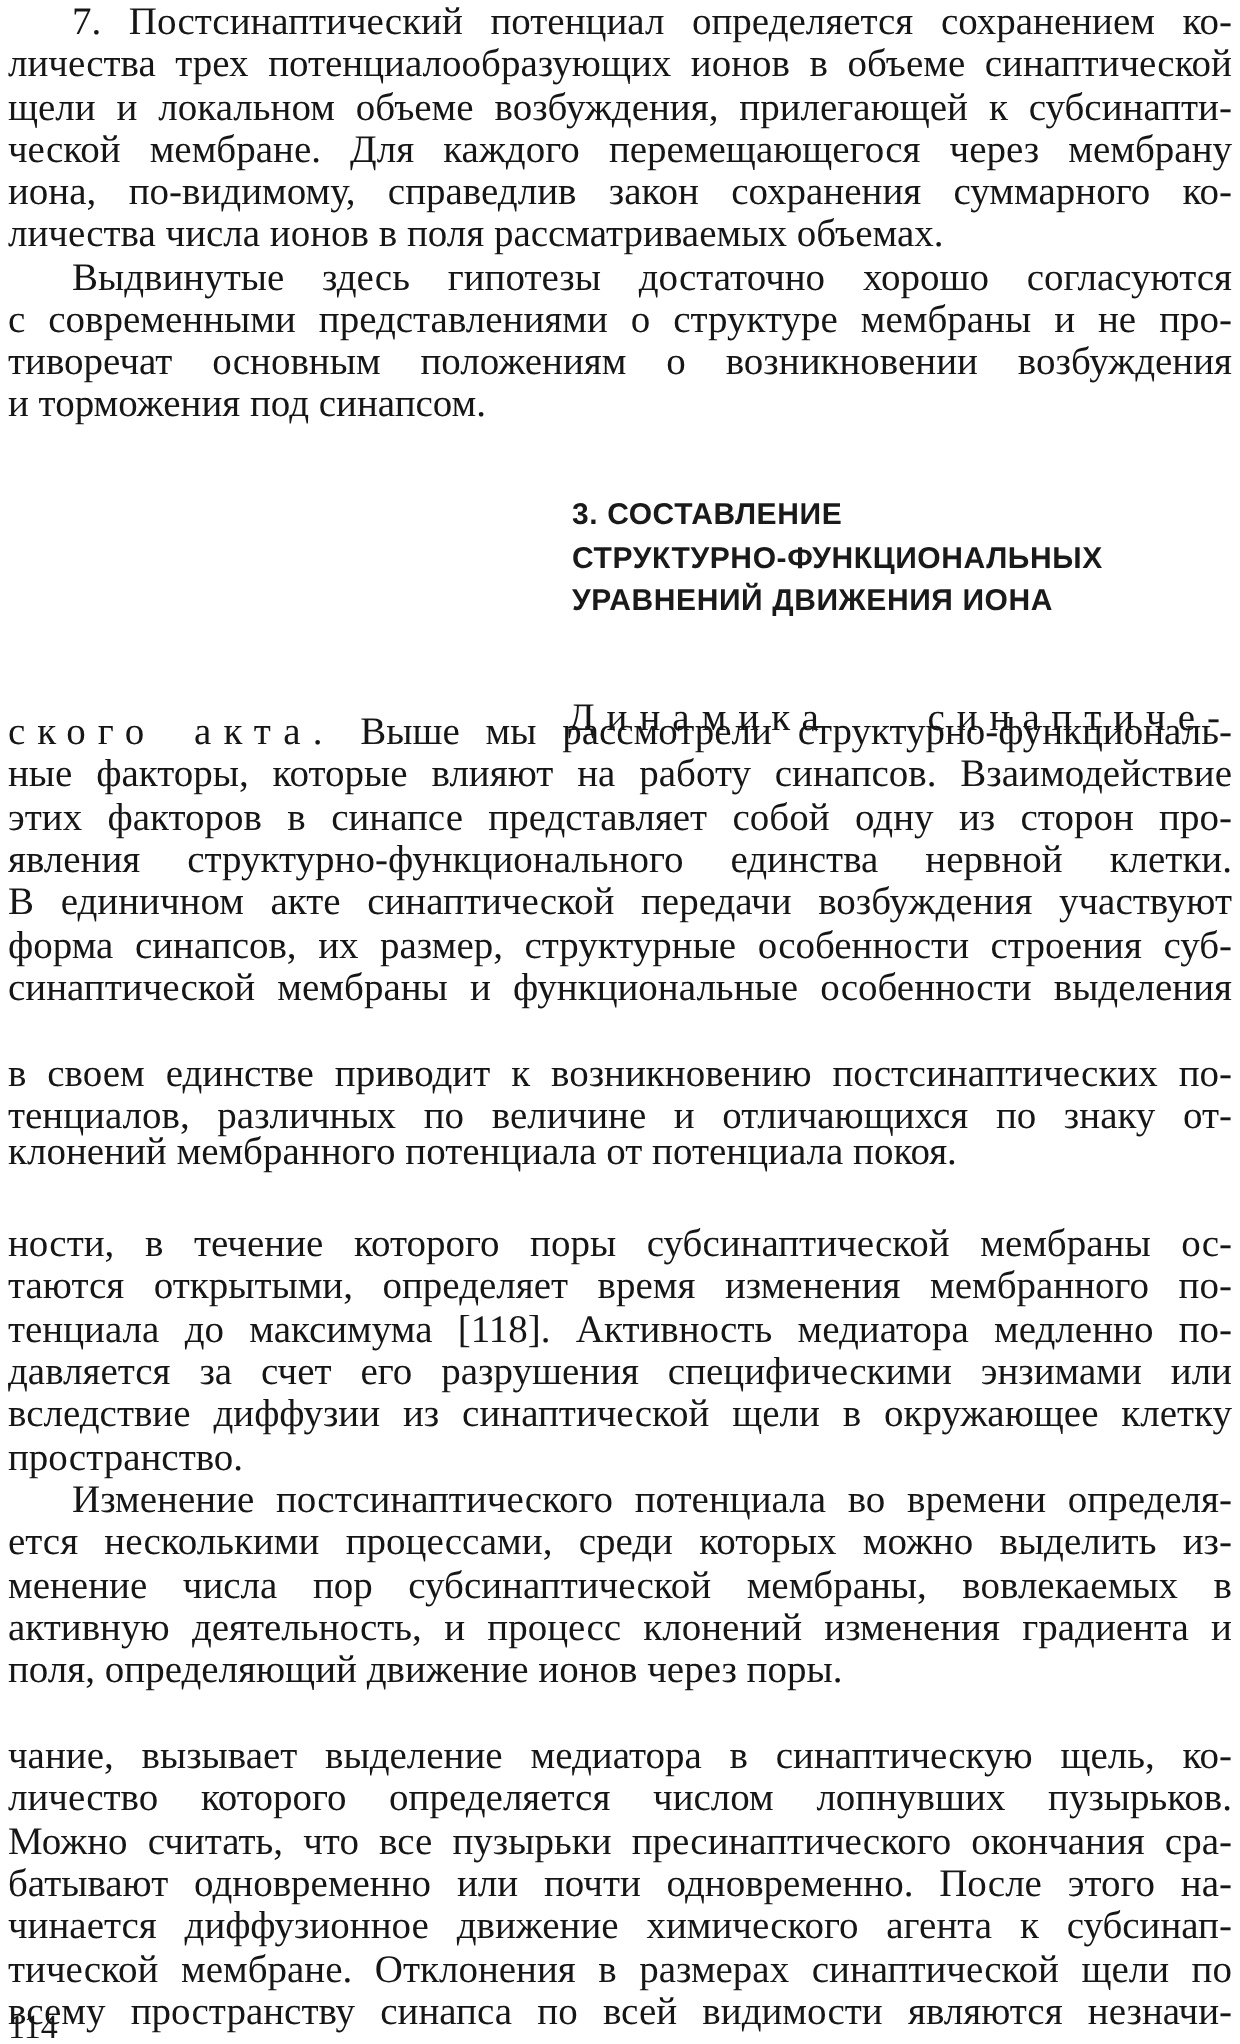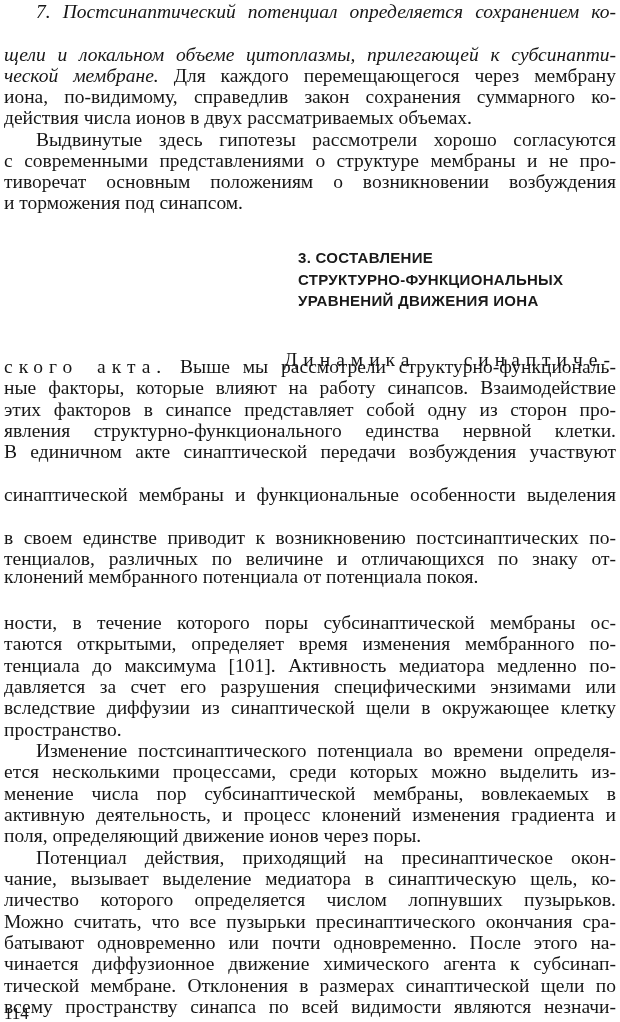--- a/index.html
+++ b/index.html
@@ -3,71 +3,72 @@
 <meta charset="utf-8">
 <style>
   html, body { margin: 0; padding: 0; background: #ffffff; }
   body { width: 620px; height: 1022px; position: relative; overflow: hidden;
          font-family: "Liberation Serif", "DejaVu Serif", serif; color: #161616; }
   .page { position: absolute; left: 0; top: 0; width: 620px; height: 1022px; }
   .ln { position: absolute; left: 4px; width: 612px; height: 22px; line-height: 22px;
         font-size: 19.5px; white-space: nowrap; text-align: justify; text-align-last: justify; }
   .ln.last { text-align-last: left; }
   .ln.ind { left: 36px; width: 580px; }
-  .it { font-style: italic; }
+  .it { }
   .sp { letter-spacing: 6px; }
-  .heading { position: absolute; left: 298px; font-family: "Liberation Sans", "DejaVu Sans", sans-serif;
+  .heading { position: absolute; left: 286px; font-family: "Liberation Sans", "DejaVu Sans", sans-serif;
              font-weight: bold; font-size: 15px; line-height: 22px; letter-spacing: 0.3px; color: #1a1a1a; text-align: center; }
   .pagenum { position: absolute; left: 4px; top: 1002px; font-size: 17px; line-height: 20px; }
 </style>
 </head>
 <body>
 
 <div class="page">
 
   <div class="ln ind it" style="top:1px">7. Постсинаптический потенциал определяется сохранением ко-</div>
-  <div class="ln it" style="top:44px">щели и локальном объеме цитоплазмы, прилегающей к субсинапти-</div>
+  <div class="ln it" style="top:22px">личества трех потенциалообразующих ионов в объеме синаптической</div>
+  <div class="ln it" style="top:44px">щели и локальном объеме возбуждения, прилегающей к субсинапти-</div>
   <div class="ln" style="top:65px"><span class="it">ческой мембране.</span><span> Для каждого перемещающегося через мембрану</span></div>
   <div class="ln" style="top:86px">иона, по-видимому, справедлив закон сохранения суммарного ко-</div>
-  <div class="ln last" style="top:107px">действия числа ионов в двух рассматриваемых объемах.</div>
+  <div class="ln last" style="top:107px">личества числа ионов в поля рассматриваемых объемах.</div>
 
-  <div class="ln ind" style="top:129px">Выдвинутые здесь гипотезы рассмотрели хорошо согласуются</div>
+  <div class="ln ind" style="top:129px">Выдвинутые здесь гипотезы достаточно хорошо согласуются</div>
   <div class="ln" style="top:150px">с современными представлениями о структуре мембраны и не про-</div>
   <div class="ln" style="top:171px">тиворечат основным положениям о возникновении возбуждения</div>
   <div class="ln last" style="top:192px">и торможения под синапсом.</div>
 
   <div class="heading" style="top:247px">3. СОСТАВЛЕНИЕ</div>
   <div class="heading" style="top:269px">СТРУКТУРНО-ФУНКЦИОНАЛЬНЫХ</div>
   <div class="heading" style="top:290px">УРАВНЕНИЙ ДВИЖЕНИЯ ИОНА</div>
 
   <div class="ln sp" style="top:349px; left:284px; width:332px;">Динамика синаптиче-</div>
   <div class="ln" style="top:356px"><span class="sp">ского акта.</span><span> Выше мы рассмотрели структурно-функциональ-</span></div>
   <div class="ln" style="top:377px">ные факторы, которые влияют на работу синапсов. Взаимодействие</div>
   <div class="ln" style="top:399px">этих факторов в синапсе представляет собой одну из сторон про-</div>
   <div class="ln" style="top:420px">явления структурно-функционального единства нервной клетки.</div>
   <div class="ln" style="top:441px">В единичном акте синаптической передачи возбуждения участвуют</div>
+  <div class="ln" style="top:463px">форма синапсов, их размер, структурные особенности строения суб-</div>
   <div class="ln" style="top:484px">синаптической мембраны и функциональные особенности выделения</div>
   <div class="ln" style="top:527px">в своем единстве приводит к возникновению постсинаптических по-</div>
   <div class="ln" style="top:548px">тенциалов, различных по величине и отличающихся по знаку от-</div>
   <div class="ln last" style="top:566px">клонений мембранного потенциала от потенциала покоя.</div>
 
   <div class="ln" style="top:612px">ности, в течение которого поры субсинаптической мембраны ос-</div>
   <div class="ln" style="top:633px">таются открытыми, определяет время изменения мембранного по-</div>
-  <div class="ln" style="top:655px">тенциала до максимума [101]. Активность медиатора медленно по-</div>
+  <div class="ln" style="top:655px">тенциала до максимума [118]. Активность медиатора медленно по-</div>
   <div class="ln" style="top:676px">давляется за счет его разрушения специфическими энзимами или</div>
   <div class="ln" style="top:697px">вследствие диффузии из синаптической щели в окружающее клетку</div>
   <div class="ln last" style="top:719px">пространство.</div>
 
   <div class="ln ind" style="top:740px">Изменение постсинаптического потенциала во времени определя-</div>
   <div class="ln" style="top:761px">ется несколькими процессами, среди которых можно выделить из-</div>
   <div class="ln" style="top:783px">менение числа пор субсинаптической мембраны, вовлекаемых в</div>
   <div class="ln" style="top:804px">активную деятельность, и процесс клонений изменения градиента и</div>
   <div class="ln last" style="top:825px">поля, определяющий движение ионов через поры.</div>
 
-  <div class="ln ind" style="top:847px">Потенциал действия, приходящий на пресинаптическое окон-</div>
   <div class="ln" style="top:868px">чание, вызывает выделение медиатора в синаптическую щель, ко-</div>
   <div class="ln" style="top:889px">личество которого определяется числом лопнувших пузырьков.</div>
   <div class="ln" style="top:911px">Можно считать, что все пузырьки пресинаптического окончания сра-</div>
   <div class="ln" style="top:932px">батывают одновременно или почти одновременно. После этого на-</div>
   <div class="ln" style="top:953px">чинается диффузионное движение химического агента к субсинап-</div>
   <div class="ln" style="top:975px">тической мембране. Отклонения в размерах синаптической щели по</div>
   <div class="ln" style="top:996px">всему пространству синапса по всей видимости являются незначи-</div>
 
   <div class="pagenum" style="top:1004px">114</div>
 </div>

